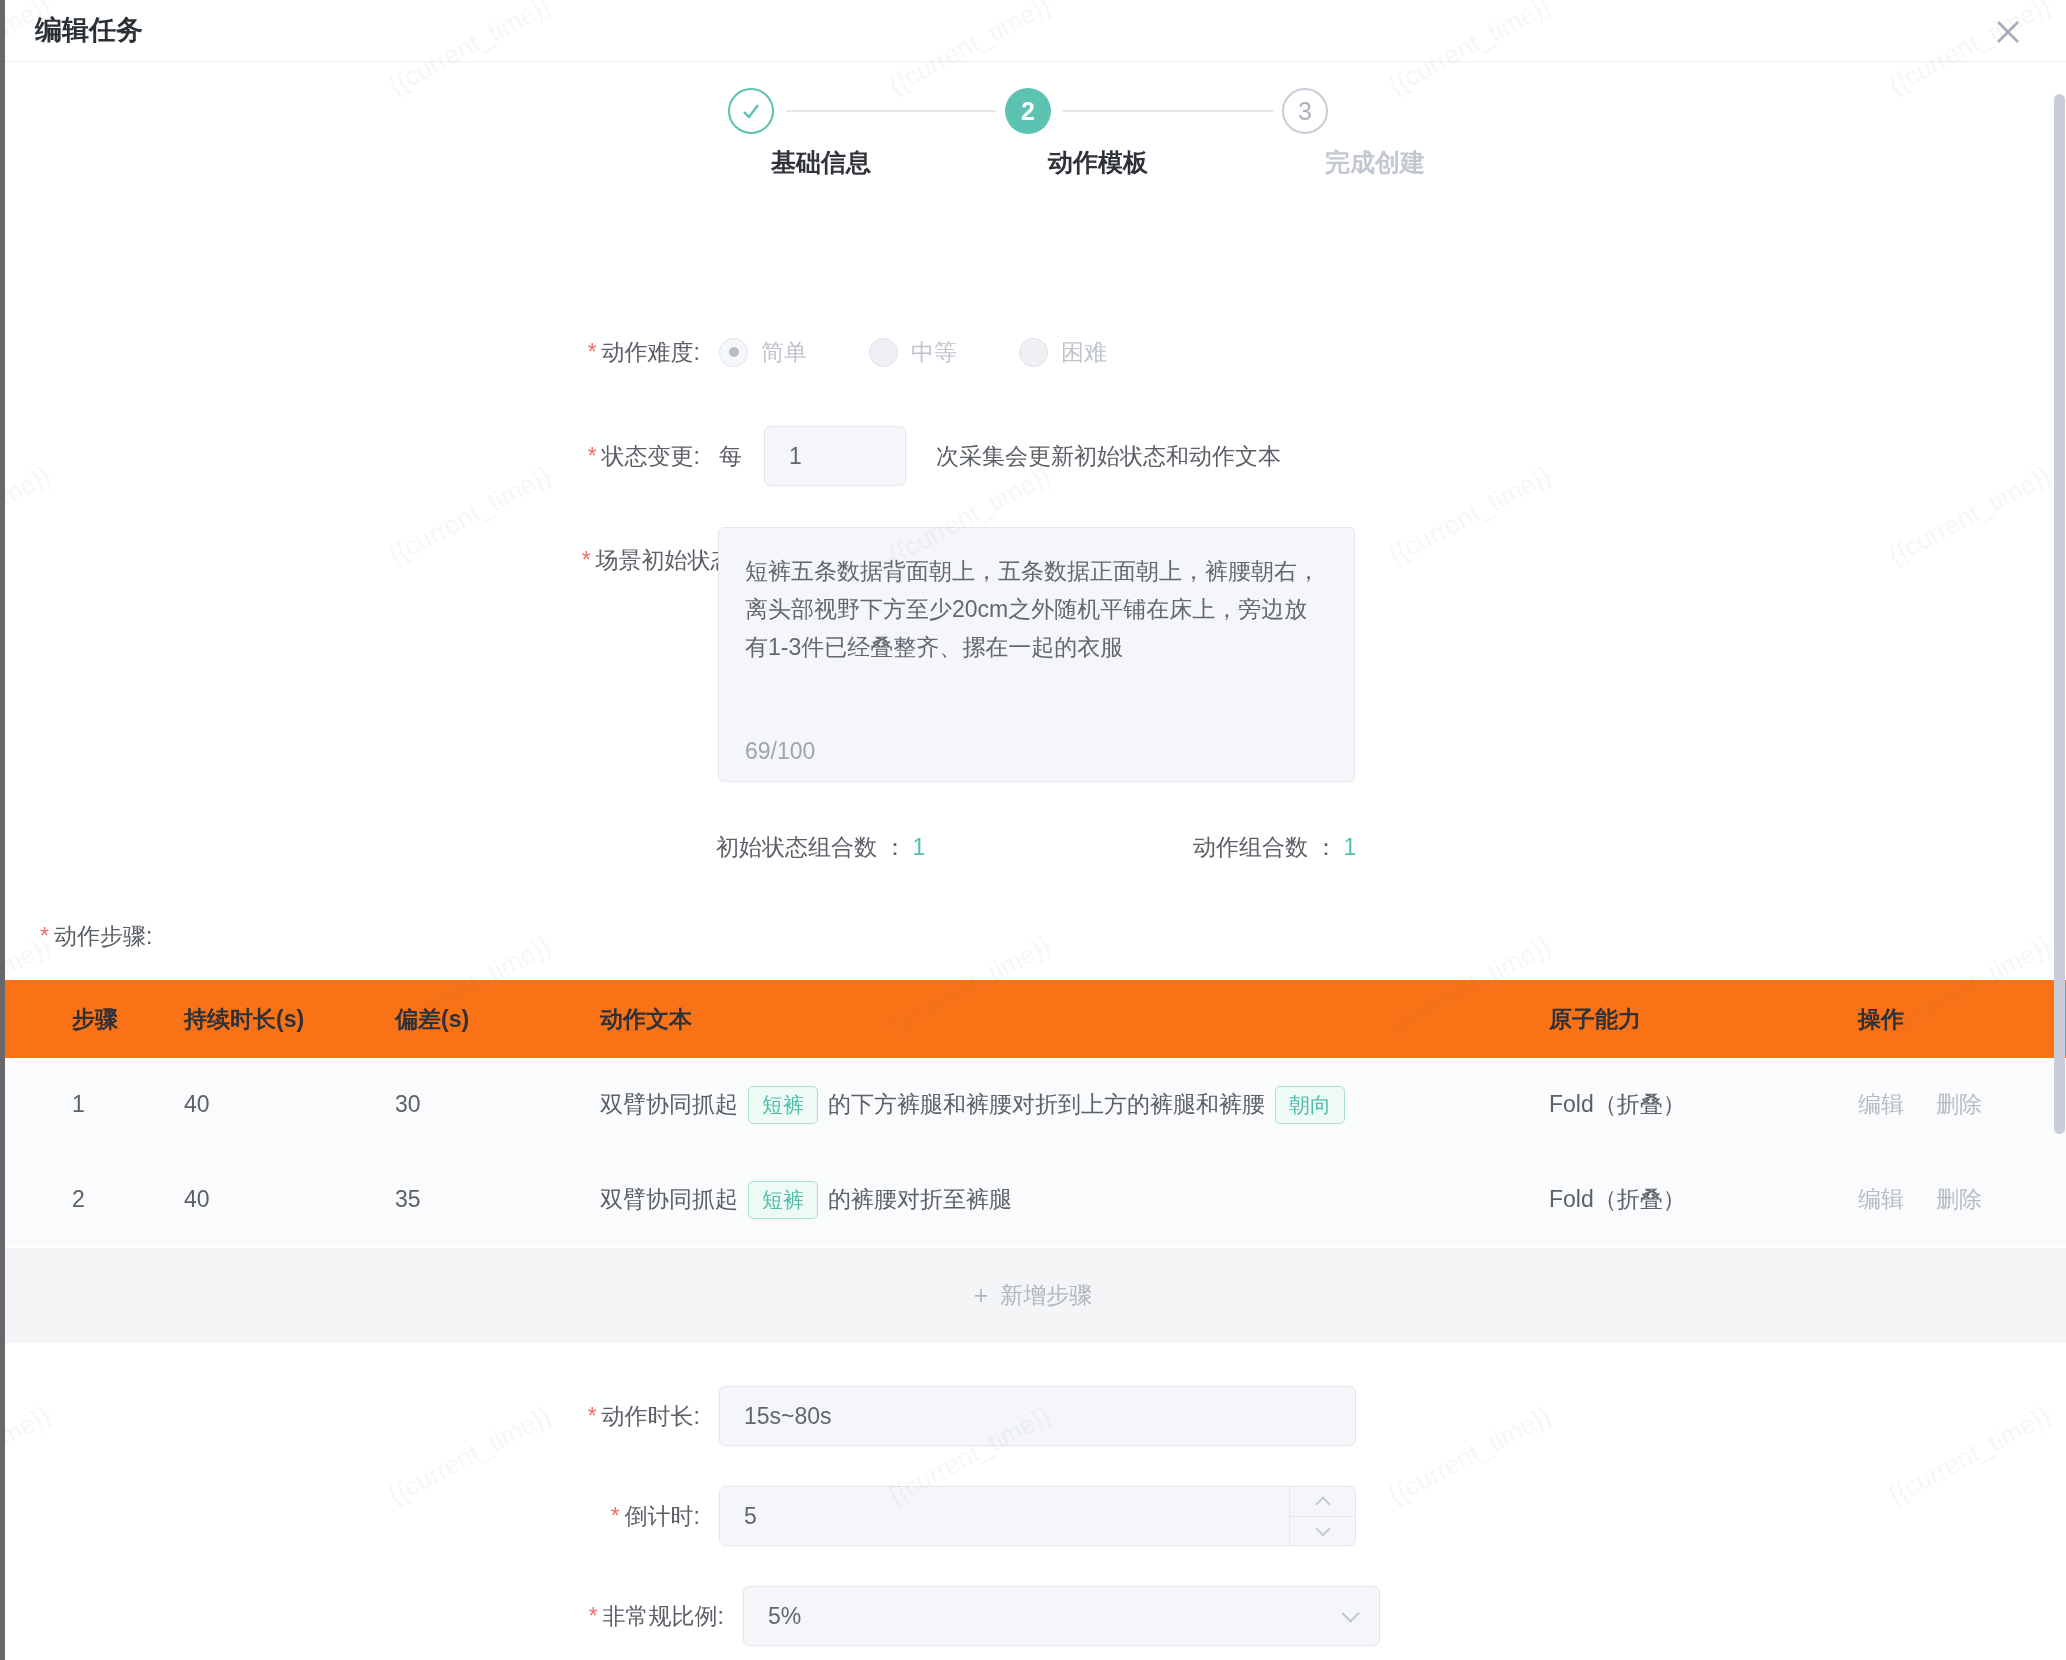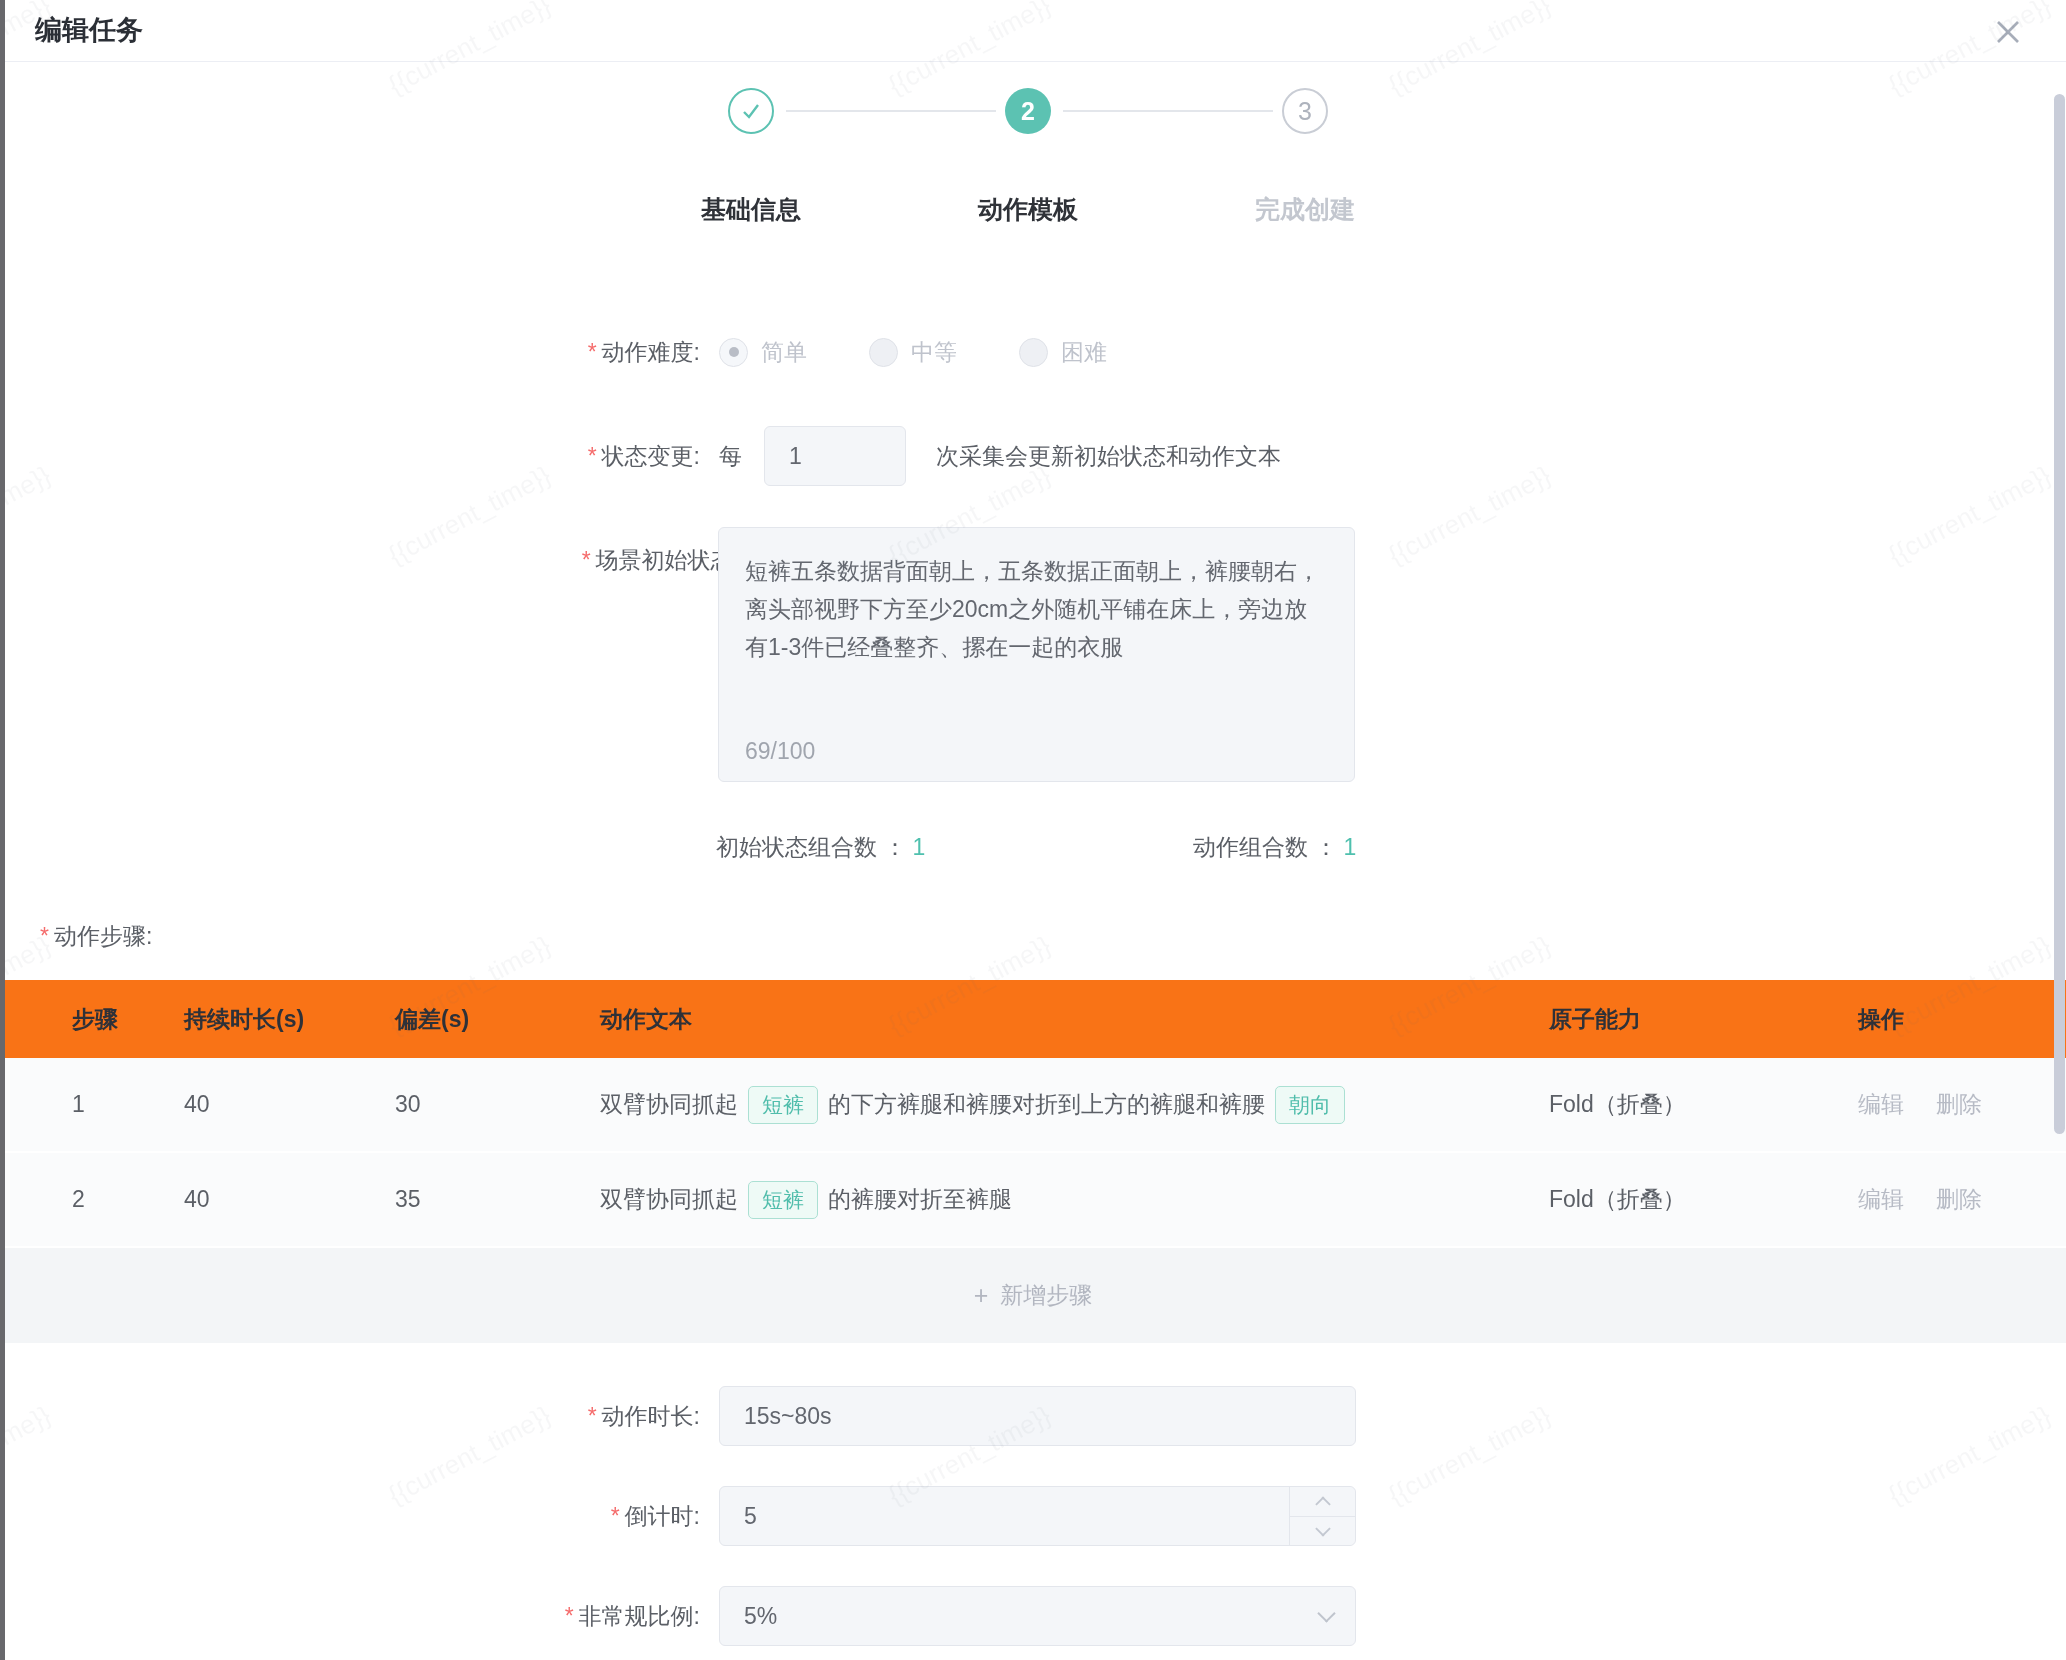--- a/index.html
+++ b/index.html
@@ -25,21 +25,21 @@
   
   .stepper { position:absolute; left:0; top:0; width:2066px; z-index:5; }
   .step-circle { position:absolute; top:88px; width:46px; height:46px; border-radius:50%;
     display:flex; align-items:center; justify-content:center; font-size:25px; background:#fff; }
   .step-done   { left:728px; border:2px solid #5cc2b2; }
   .step-active { left:1005px; background:#5cc2b2; color:#fff; font-weight:bold; }
   .step-pending{ left:1282px; border:2px solid #c9cdd5; color:#aeb3bd; }
   .step-line { position:absolute; top:110px; height:2px; background:#e3e6eb; }
   .line-1 { left:786px; width:210px; }
   .line-2 { left:1063px; width:210px; }
-  .step-label { position:absolute; top:146px; width:240px; text-align:center; font-size:25px; font-weight:600; color:#2f3238;margin-top:47px; }
+  .step-label { position:absolute; top:146px; width:240px; text-align:right; font-size:25px; font-weight:600; color:#2f3238; }
   .step-label.l1 { left:631px; }
   .step-label.l2 { left:908px; }
   .step-label.l3 { left:1185px; color:#c3c7cf; }
 
   
   .frow { position:absolute; left:0; width:1800px; display:flex; align-items:center; }
   .flabel { width:700px; text-align:right; font-size:23px; color:#5b5f66; flex:none; }
   .req { color:#f56c6c; margin-right:5px; font-size:23px; }
   .fcontent { margin-left:19px; display:flex; align-items:center; }
 
@@ -280,21 +280,21 @@
             <span class="chev up-c"></span>
           </div>
           <div class="spin-btn down">
             <span class="chev down-c"></span>
           </div>
         </div>
       </div>
     </div>
   </div>
 
-  <div class="frow" style="top:1586px; height:60px;">
+  <div class="frow" style="top:1586px; height:60px;padding-left:24px;">
     <div class="flabel">
       <span class="req">*</span><span>非常规比例:</span>
     </div>
     <div class="fcontent">
       <div class="dis-input input-wide">
         <span>5%</span>
         <span class="select-chev"></span>
       </div>
     </div>
   </div>

